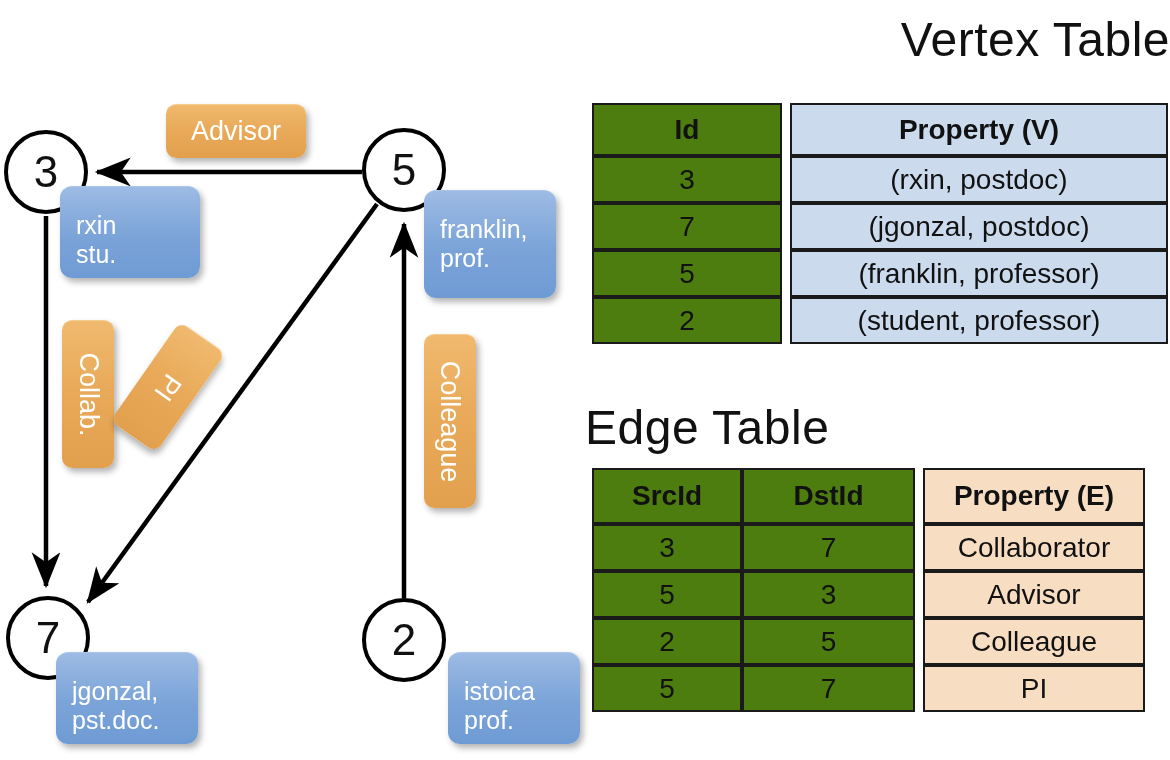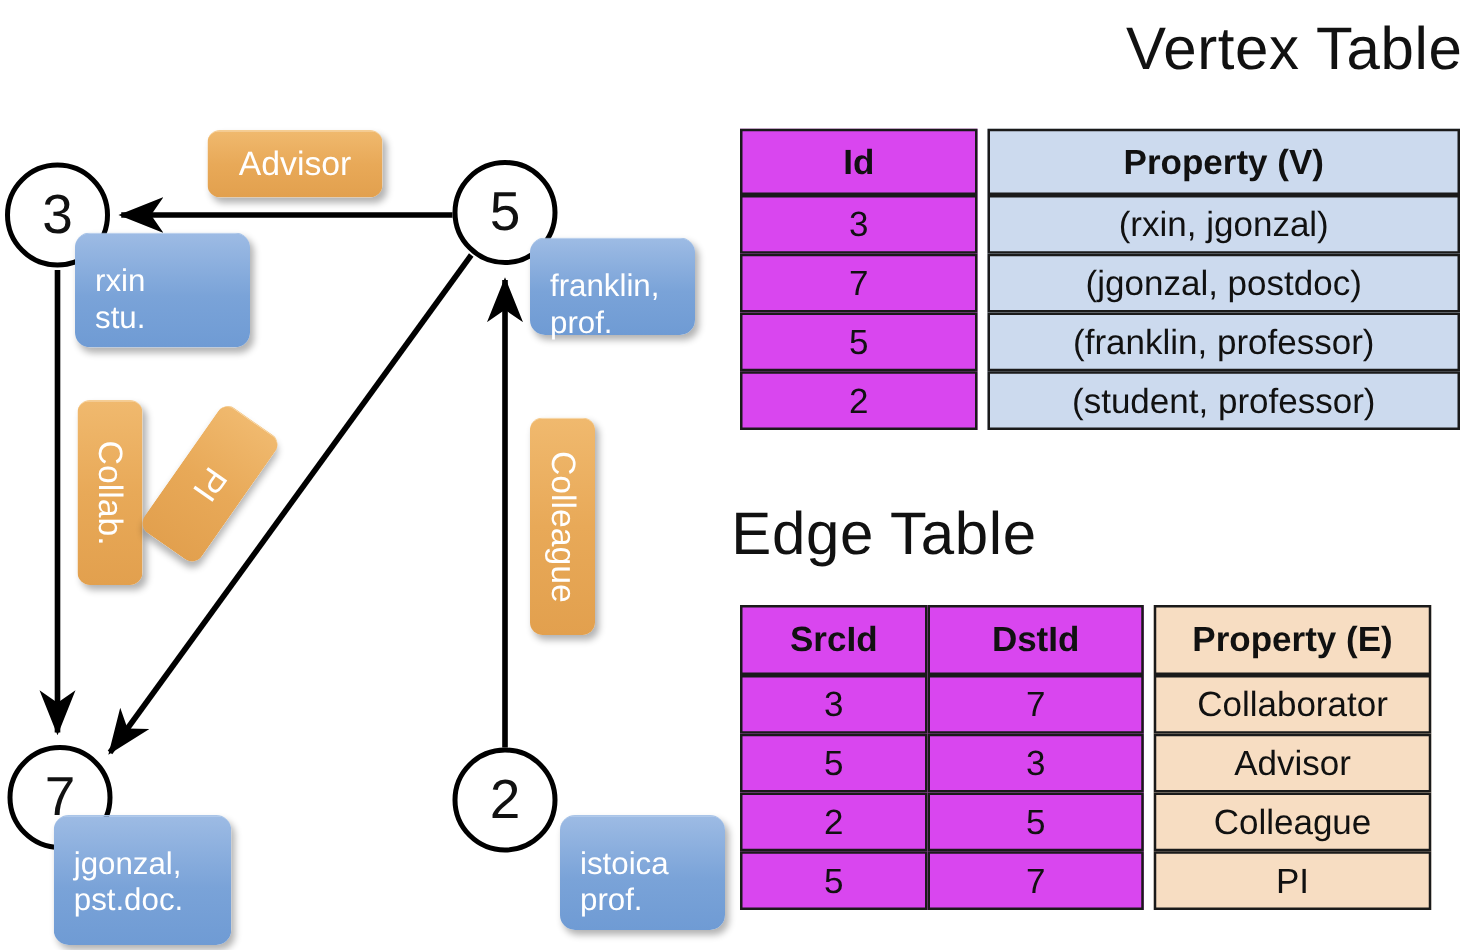--- a/index.html
+++ b/index.html
@@ -69,22 +69,22 @@
     box-shadow: 3px 4px 6px rgba(0,0,0,0.30);
     color: #ffffff;
     font-size: 25px;
     line-height: 1.16;
     padding: 24px 14px 12px 16px;
     box-sizing: border-box;
     z-index: 8;
     border-top: 1px solid #aac5e8;
   }
   #box-rxin     { left: 60px;  top: 186px; width: 140px; height: 92px; }
-  #box-franklin { left: 424px; top: 190px; width: 132px; height: 78px; }
-  #box-jgonzal  { left: 43px;  top: 652px; width: 142px; height: 104px; }
+  #box-franklin { left: 424px; top: 190px; width: 132px; height: 108px; }
+  #box-jgonzal  { left: 56px;  top: 652px; width: 142px; height: 92px; }
   #box-istoica  { left: 424px; top: 652px; width: 132px; height: 92px; margin-left: 24px; }
 
   
   .edge-label {
     position: absolute;
     border-radius: 10px;
     background: linear-gradient(180deg, #f0b96e 0%, #e8a958 50%, #e2a04e 100%);
     box-shadow: 3px 4px 6px rgba(0,0,0,0.30);
     color: #ffffff;
     display: flex;
@@ -124,38 +124,38 @@
     border-spacing: 0;
   }
   .tbl td {
     border: 2px solid #1a1a1a;
     text-align: center;
     font-size: 28px;
     color: #111;
     padding: 0;
     height: 47px;
     box-sizing: border-box;
-    background: #d946ef;
+    background: #4d7c0f;
   }
   .tbl td.hdr { font-weight: 700; }
   .tbl td.gap {
     border: none;
     width: 8px;
     background: transparent;
   }
   .v-prop  { background: #ccdaee !important; }
   .e-prop  { background: #f7ddc2 !important; }
 
   #vertex-table { left: 592px; top: 103px; }
   #vertex-table td.c-id   { width: 190px; }
   #vertex-table td.c-prop { width: 378px; }
   #vertex-table td.hdr.c-id { height: 53px; }
   #vertex-table td.hdr.c-prop { height: 53px; }
 
-  #edge-table { left: 592px; top: 484px; }
+  #edge-table { left: 592px; top: 468px; }
   #edge-table td.c-src  { width: 150px; }
   #edge-table td.c-dst  { width: 173px; }
   #edge-table td.c-eprop{ width: 222px; }
   #edge-table td.hdr { height: 56px; }
 </style>
 </head>
 <body>
 
 <div id="graph-panel">
 
@@ -225,21 +225,21 @@
 <table class="tbl" id="vertex-table">
   <tbody>
     <tr>
       <td class="hdr c-id">Id</td>
       <td class="gap"></td>
       <td class="hdr c-prop v-prop">Property (V)</td>
     </tr>
     <tr>
       <td class="c-id">3</td>
       <td class="gap"></td>
-      <td class="c-prop v-prop">(rxin, jgonzal)</td>
+      <td class="c-prop v-prop">(rxin, postdoc)</td>
     </tr>
     <tr>
       <td class="c-id">7</td>
       <td class="gap"></td>
       <td class="c-prop v-prop">(jgonzal, postdoc)</td>
     </tr>
     <tr>
       <td class="c-id">5</td>
       <td class="gap"></td>
       <td class="c-prop v-prop">(franklin, professor)</td>

